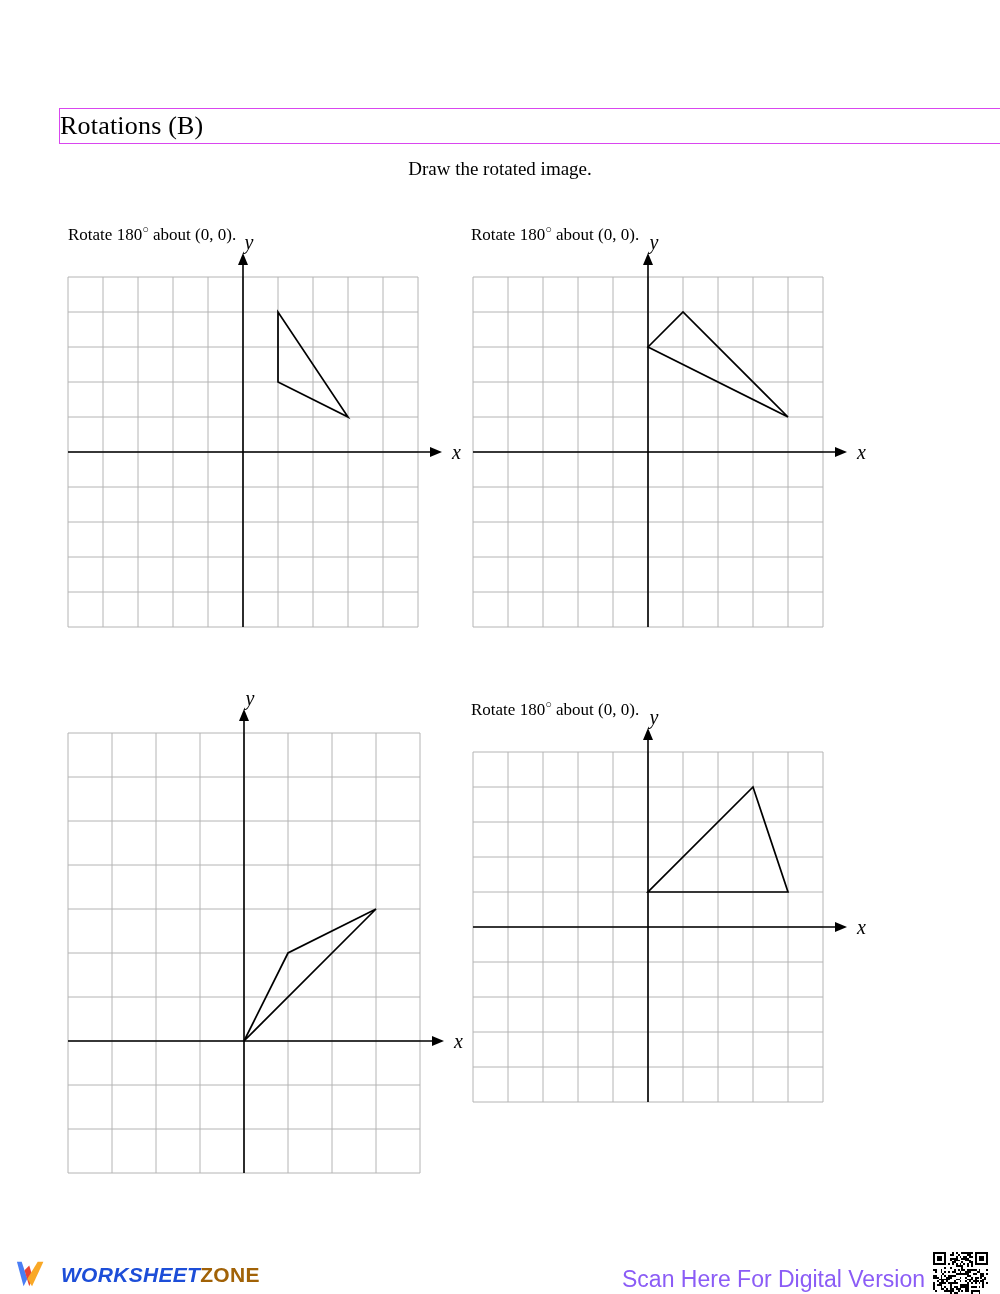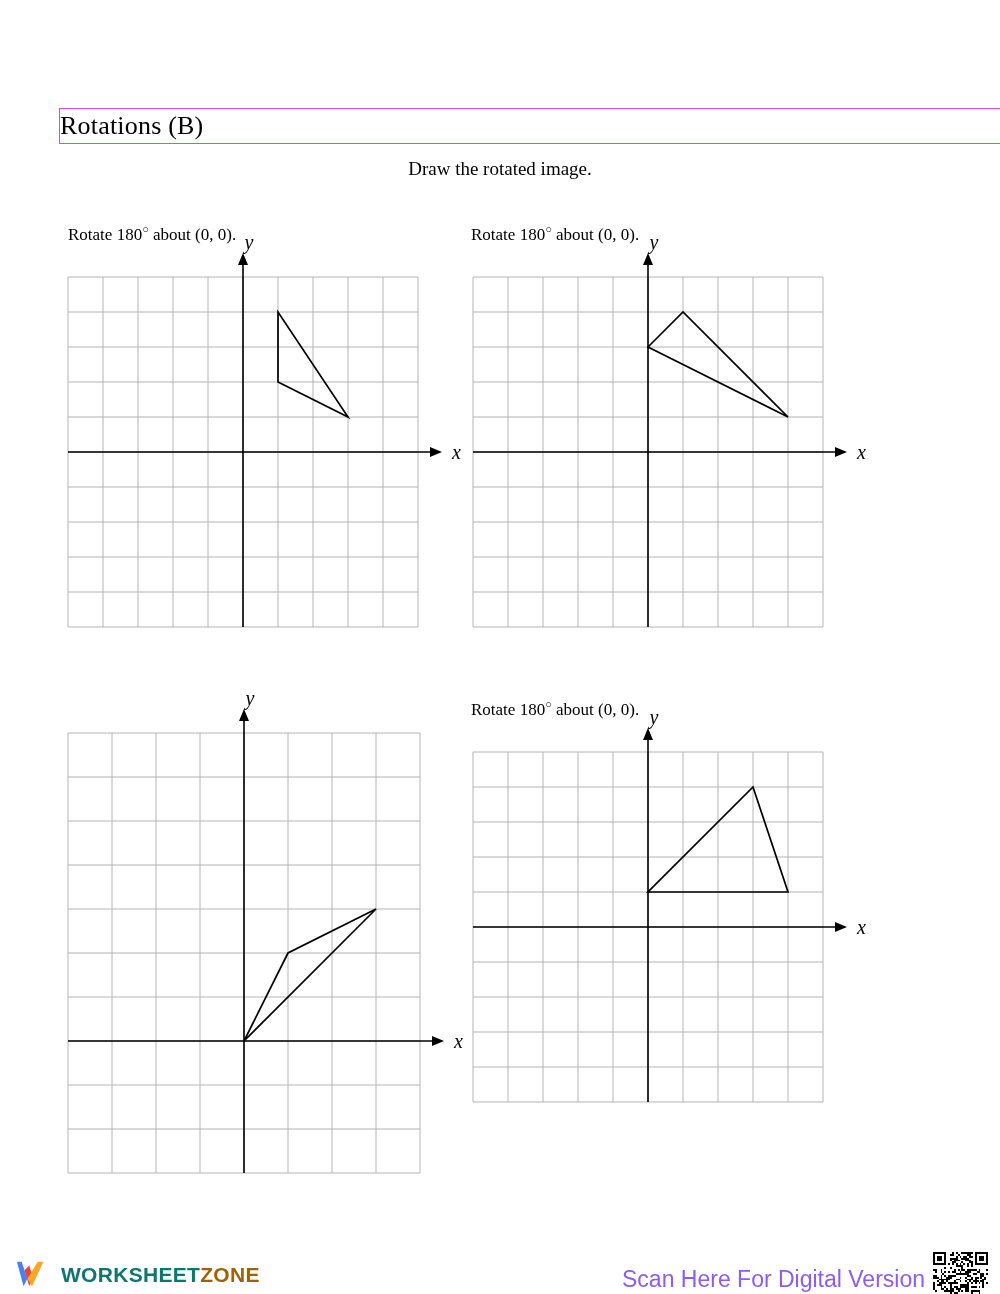--- a/index.html
+++ b/index.html
@@ -108,21 +108,21 @@
     height: 34px;
     display: block;
   }
   #brand-name {
     font-family: "Liberation Sans", sans-serif;
     font-size: 21px;
     font-weight: bold;
     letter-spacing: 0.3px;
     display: flex;
   }
-  #brand-worksheet { color: #0f766e; }
+  #brand-worksheet { color: #1d4ed8; font-style: italic; }
   #brand-zone { color: #a16207; }
 
   #scan-wrap {
     position: absolute;
     right: 12px;
     top: 1252px;
     display: flex;
     align-items: center;
     gap: 8px;
   }

